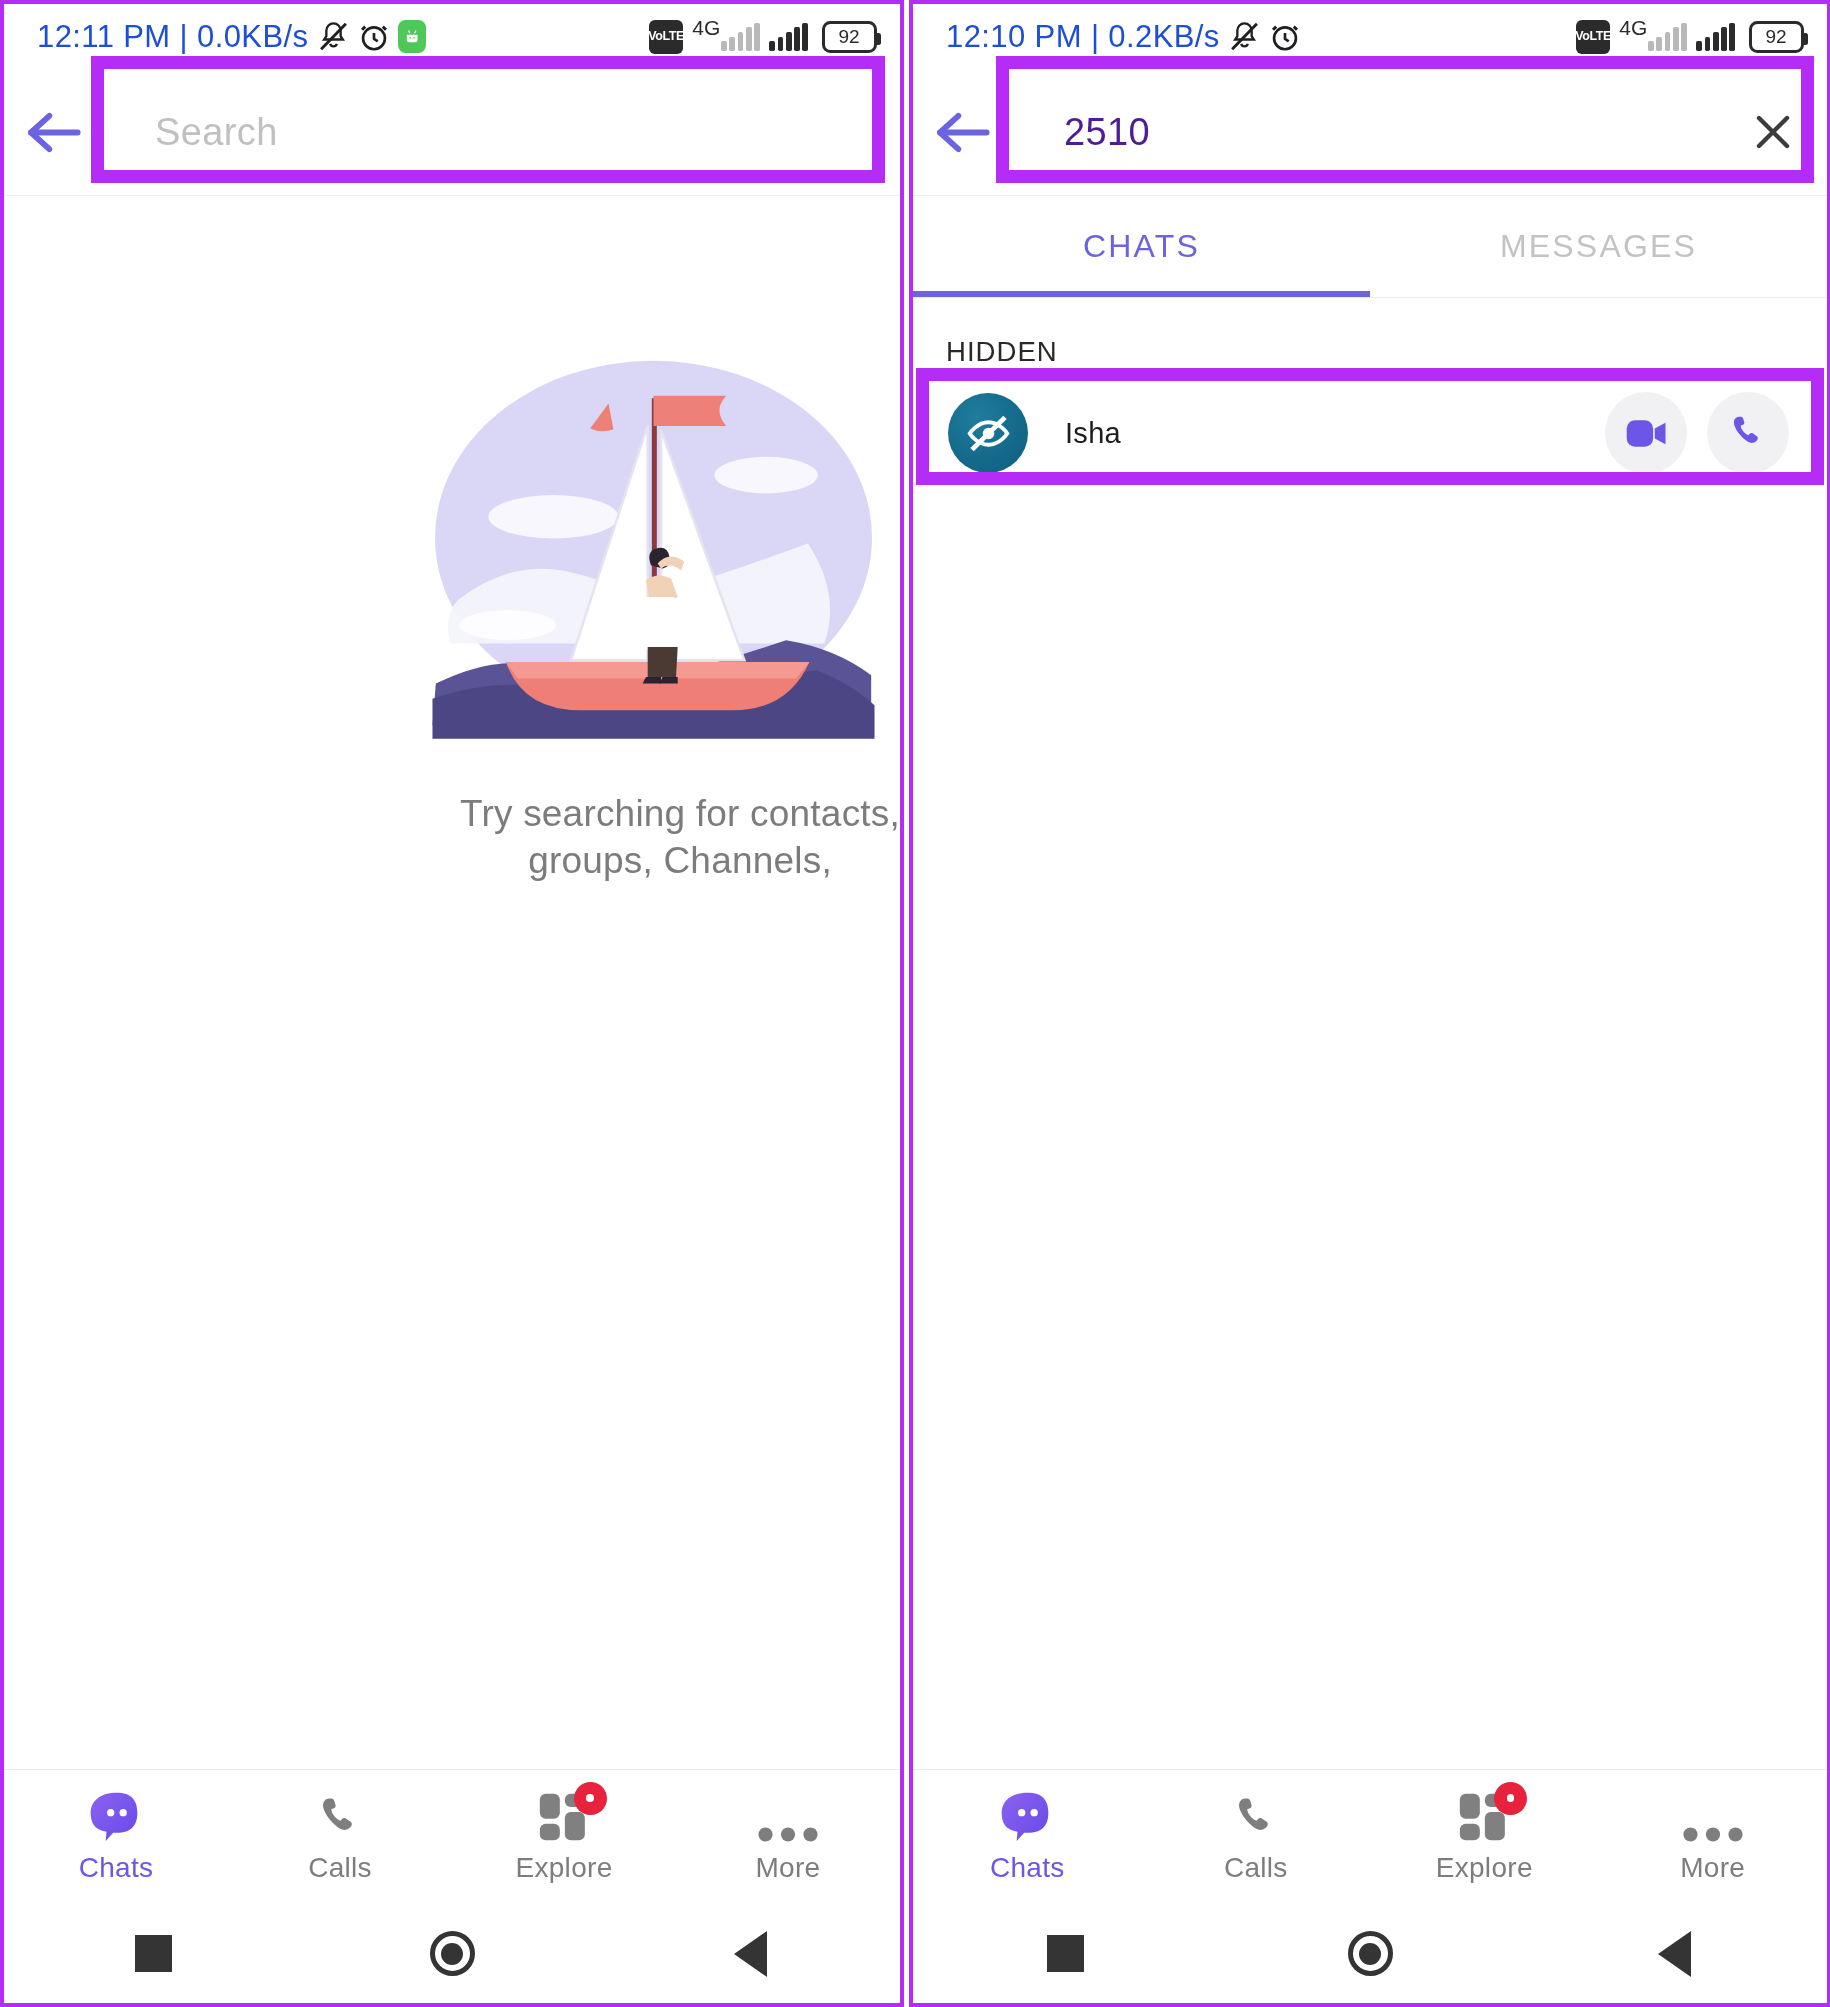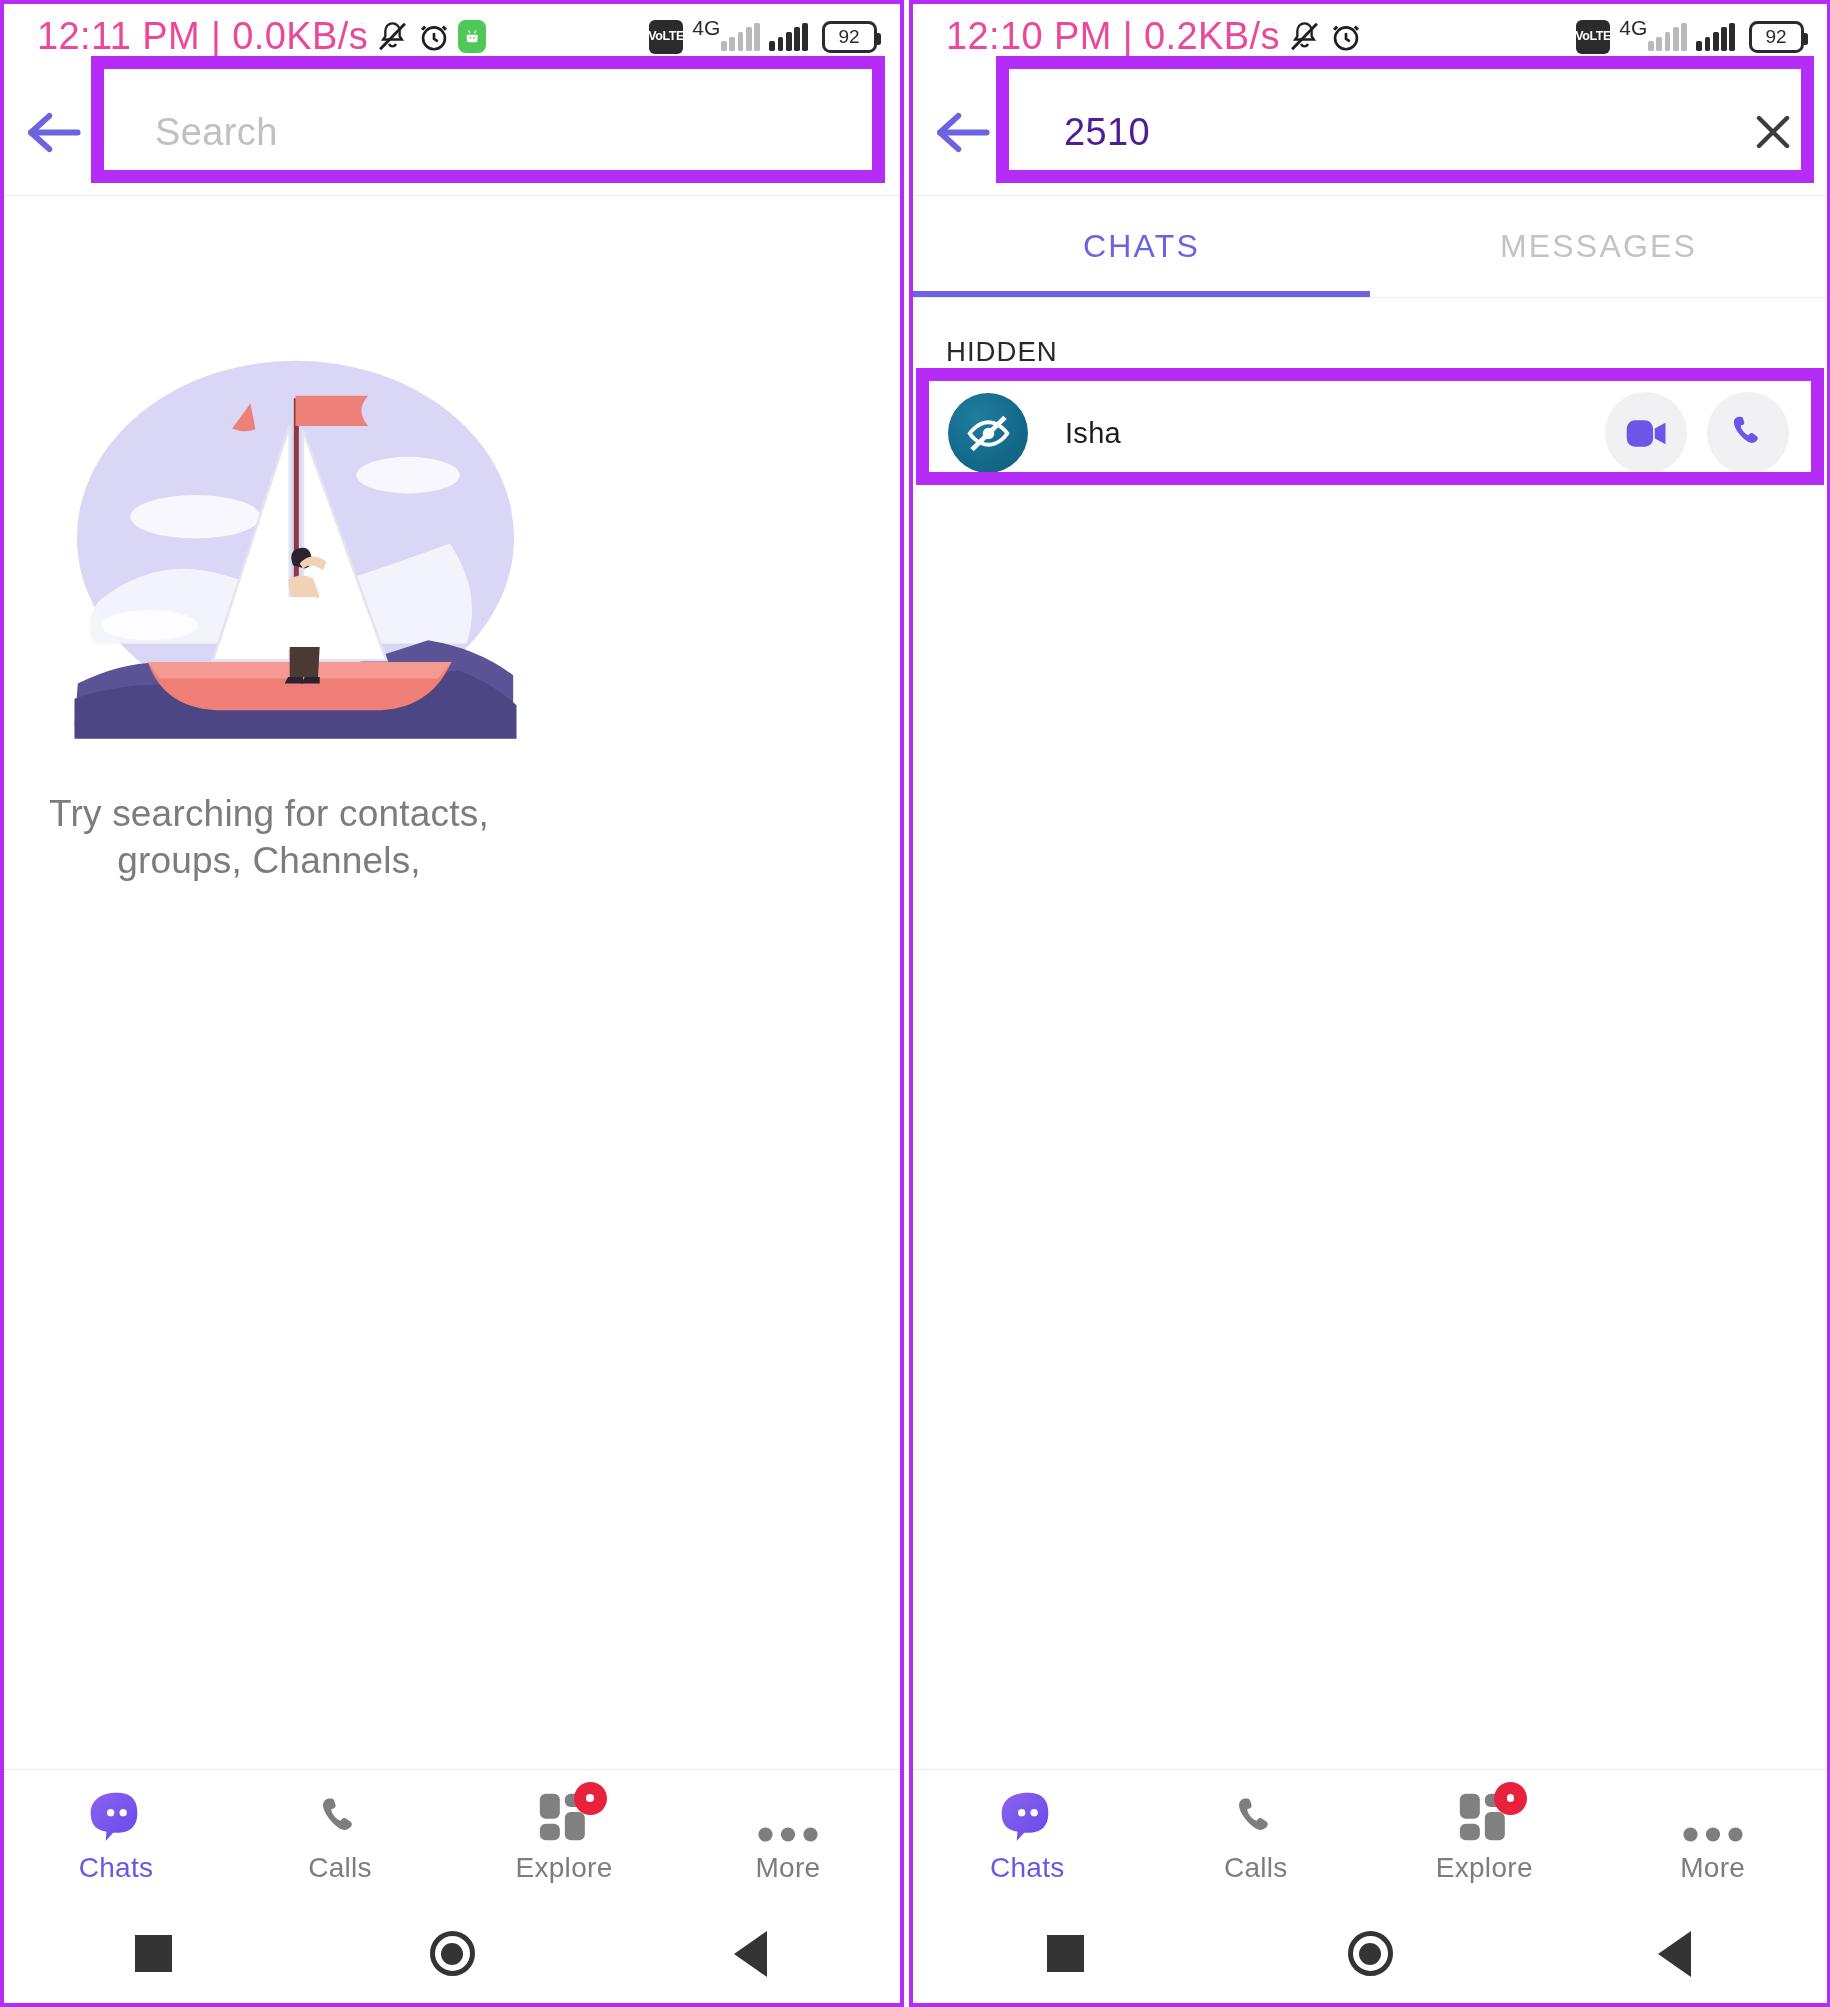--- a/index.html
+++ b/index.html
@@ -25,22 +25,22 @@
   .statusbar {
     height:65px;
     display:flex;
     align-items:center;
     justify-content:space-between;
     padding:0 23.4px 0 33px;
     background:#ffffff;
   }
   .sb-left { display:flex; align-items:center; gap:8.3px; }
   .sb-clock {
-    font-size:38px;
-    color:#ec4899;
+    font-size:31px;
+    color:#1d4ed8;
     letter-spacing:0.4px;
     white-space:nowrap;
     font-family:"Liberation Sans", sans-serif;
   }
   .sb-right { display:flex; align-items:center; gap:9.2px; }
 
   .icon-mute   { width:33px; height:33px; }
   .icon-alarm  { width:32px; height:32px; }
   .icon-greenapp{
     width:28px; height:33px; border-radius:7.5px;
@@ -104,23 +104,22 @@
   
   .anno-search {
     position:absolute;
     border:13.4px solid #b42cf5;
     pointer-events:none;
     z-index:6;
   }
 
   
   .empty {
-    display:flex; flex-direction:column; align-items:flex-start;
+    display:flex; flex-direction:column; align-items:flex-end;
     padding-top:154px;
-    margin-left:45px;
   }
   .boat-wrap { width:493px; height:392px; position:relative; }
   .empty-text {
     margin-top:48px;
     text-align:center;
     font-size:37px;
     line-height:1.28;
     color:#7c7c7c;
     letter-spacing:0.2px;
   }

